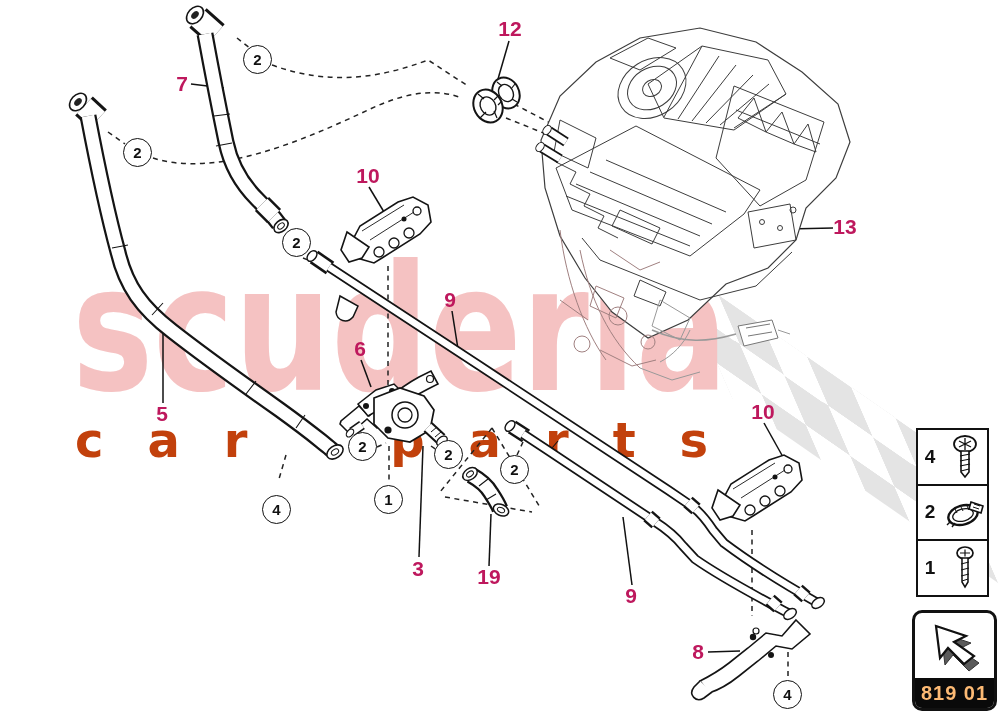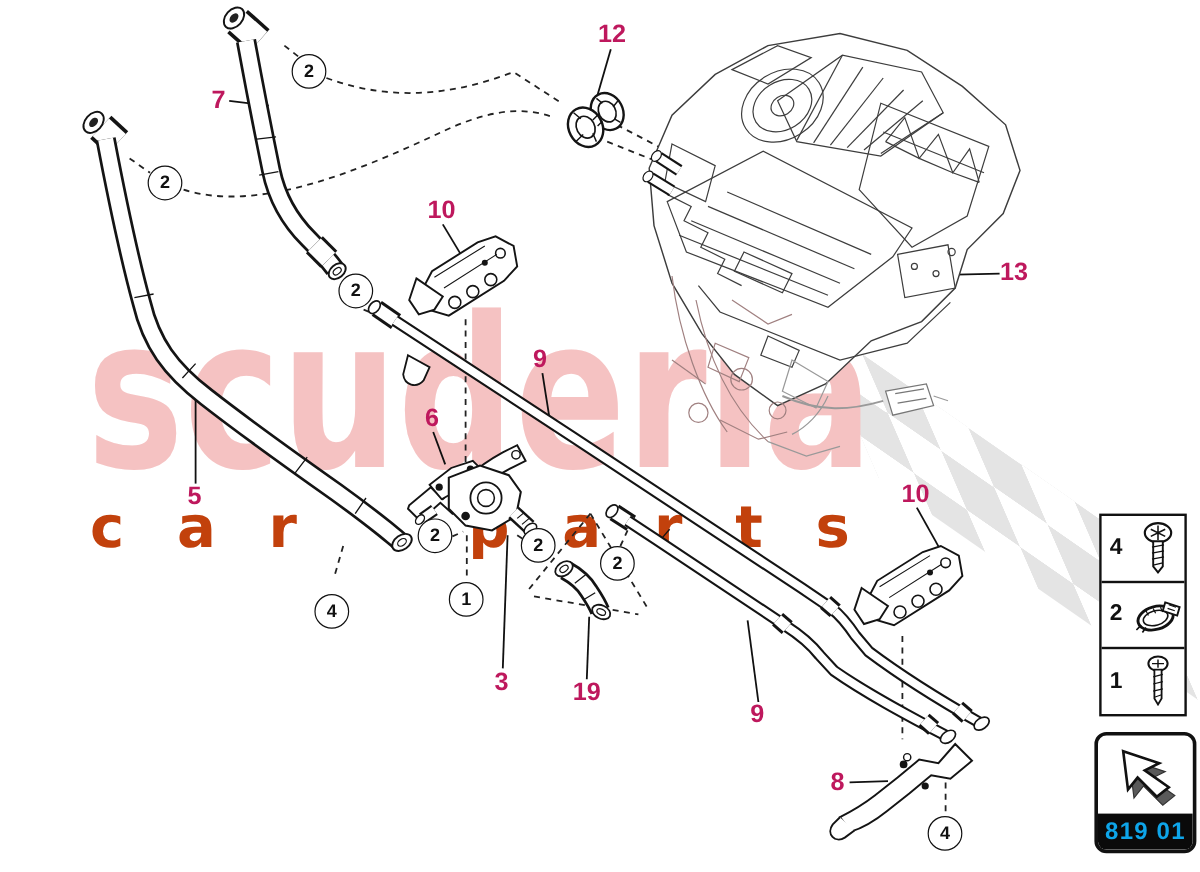--- a/index.html
+++ b/index.html
@@ -27,21 +27,21 @@
   .legend{position:absolute;left:916px;top:428px;width:69px;z-index:4;border:2px solid #111;background:#fff;}
   .legend-row{height:53.5px;display:flex;align-items:center;border-top:2px solid #111;}
   .legend-row:first-child{border-top:none;}
   .legend-ref{width:24px;text-align:center;font-weight:bold;font-size:19px;color:#111;}
   .legend-ico{flex:1;display:flex;align-items:center;justify-content:center;}
   
   .pagebox{position:absolute;left:912px;top:610px;width:79px;height:95px;z-index:4;
     border:3px solid #111;border-radius:10px;background:#fff;overflow:hidden;
     display:flex;flex-direction:column;}
   .pagebox-arrow{flex:1;display:flex;align-items:center;justify-content:center;}
-  .pagebox-code{height:30px;background:#0a0a0a;color:#0ea5e9;font-weight:bold;font-size:20px;
+  .pagebox-code{height:30px;background:#0a0a0a;color:#fdba74;font-weight:bold;font-size:20px;
     display:flex;align-items:center;justify-content:center;letter-spacing:1px;}
 </style>
 </head>
 <body>
 
 <div class="stage">
 
   <div class="checkers"></div>
   <div class="wm-title">scuderia</div>
   <div class="wm-sub">car parts</div>

